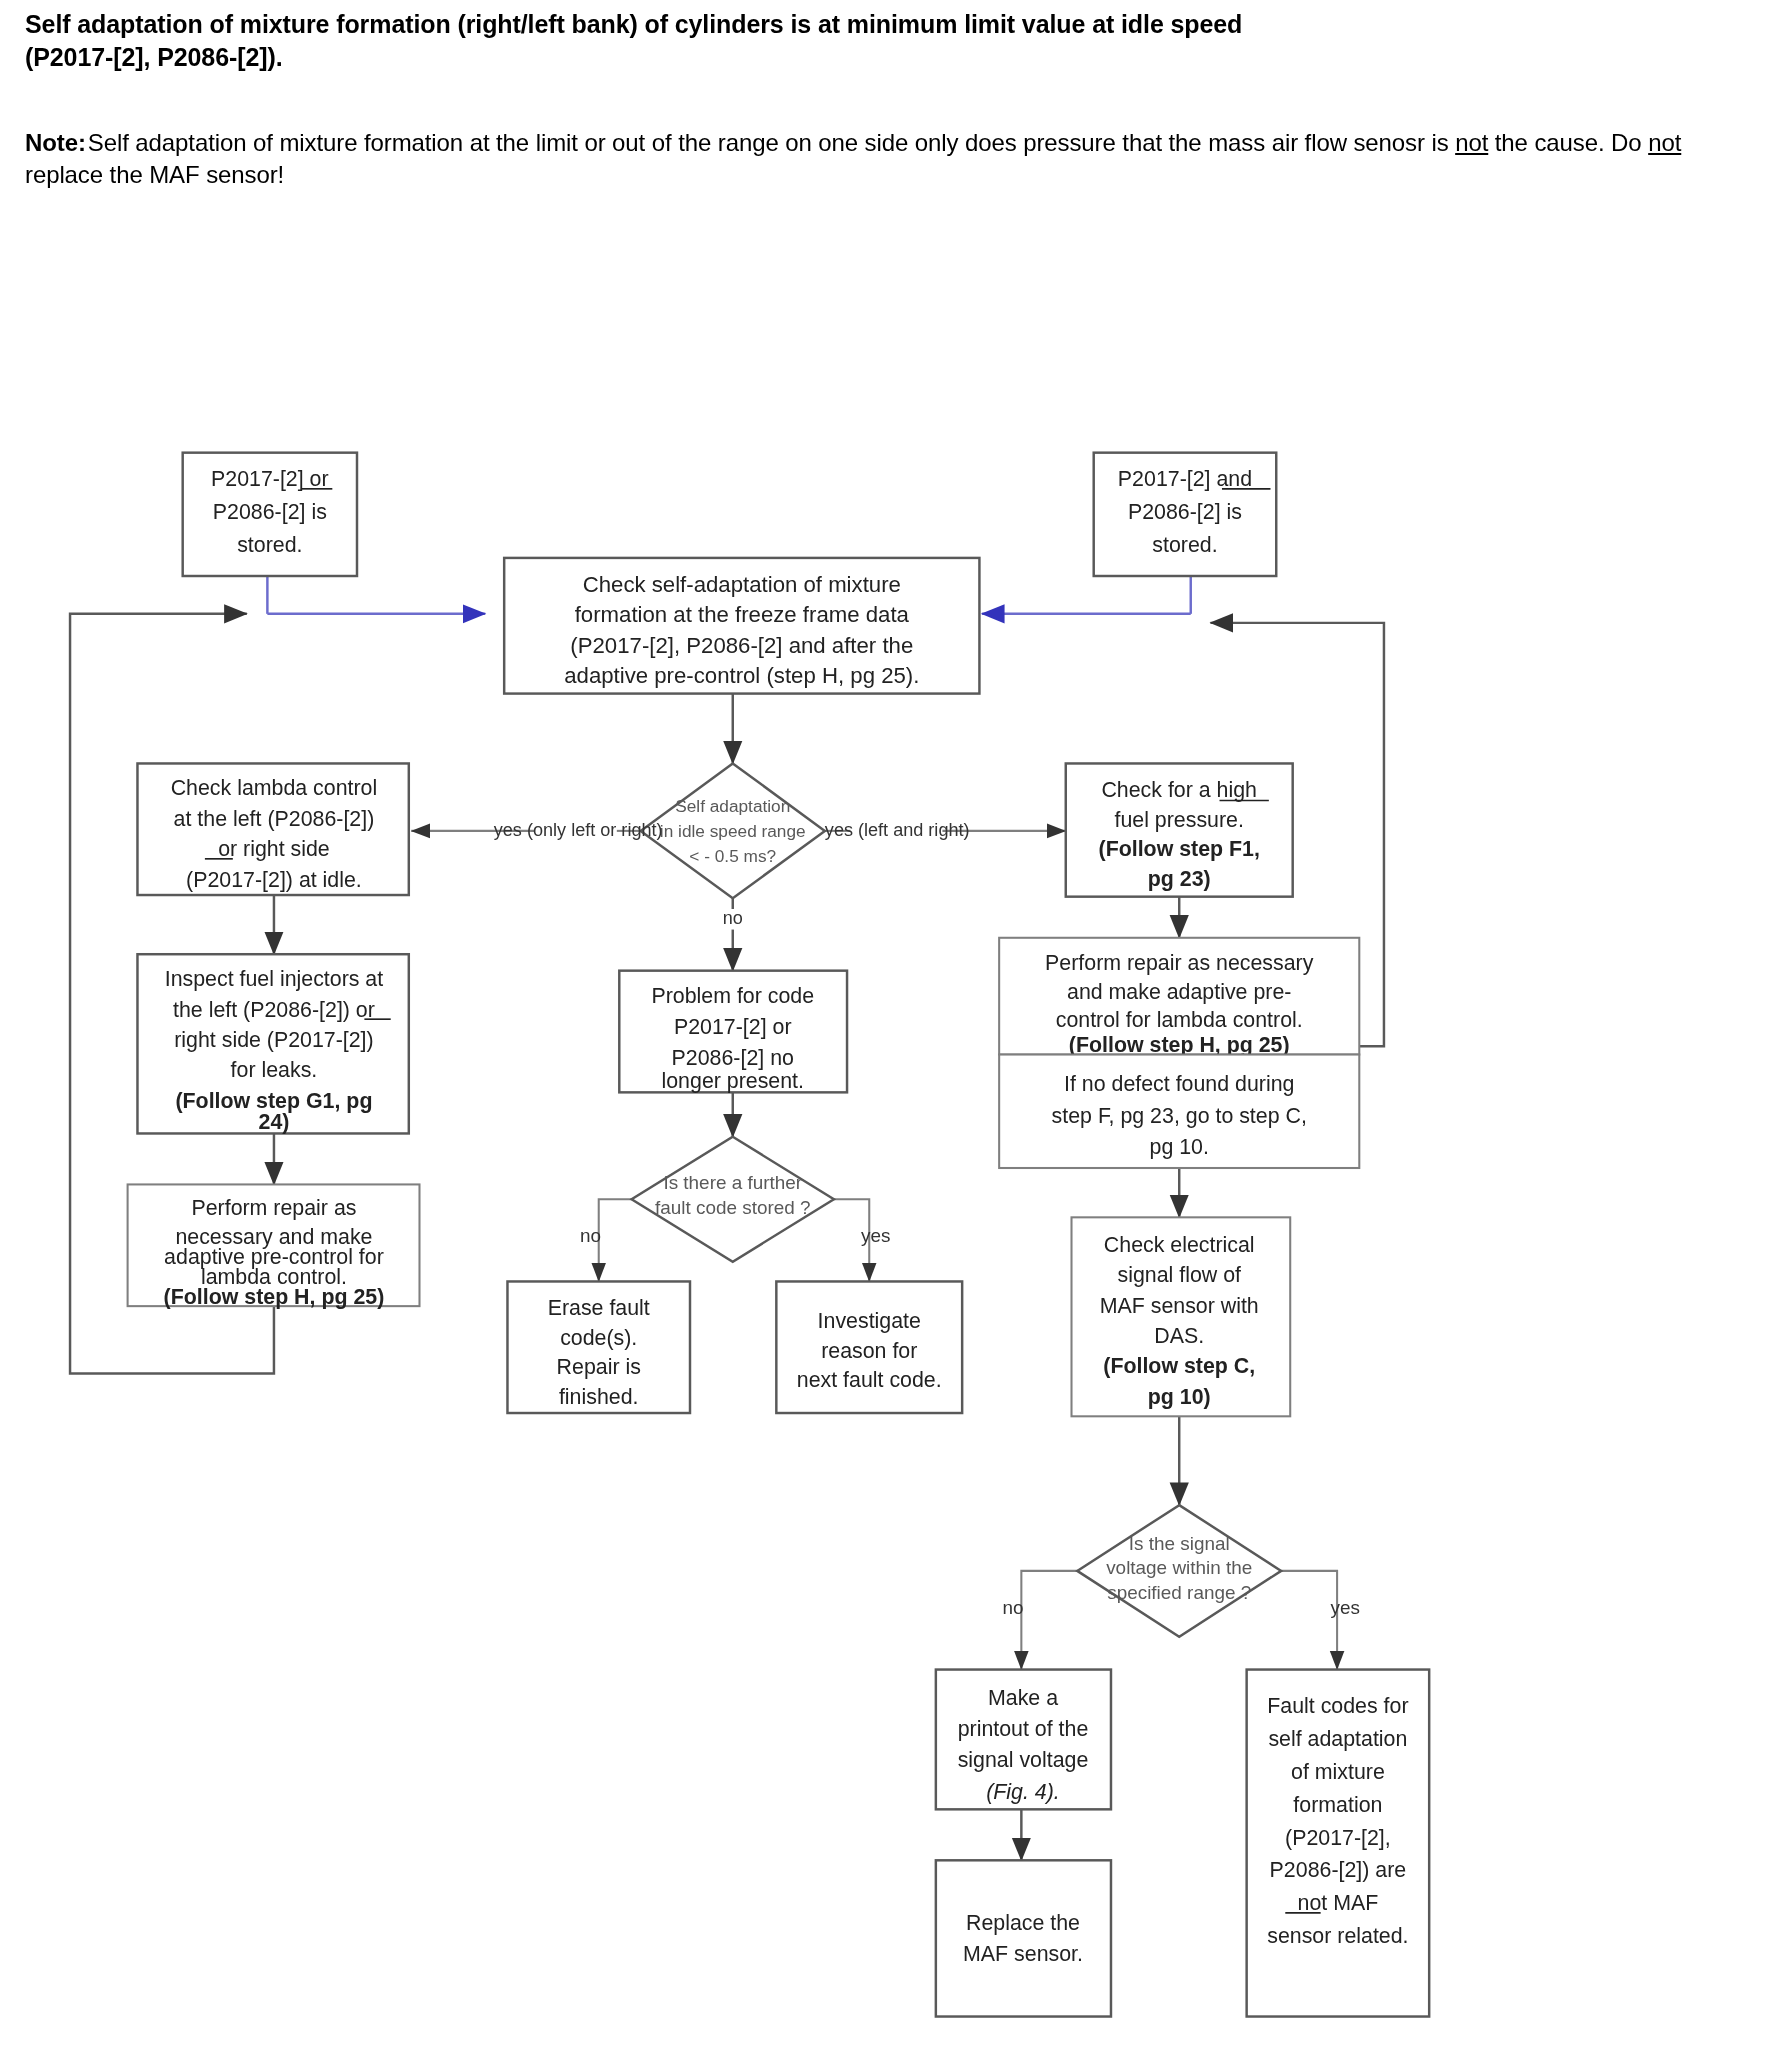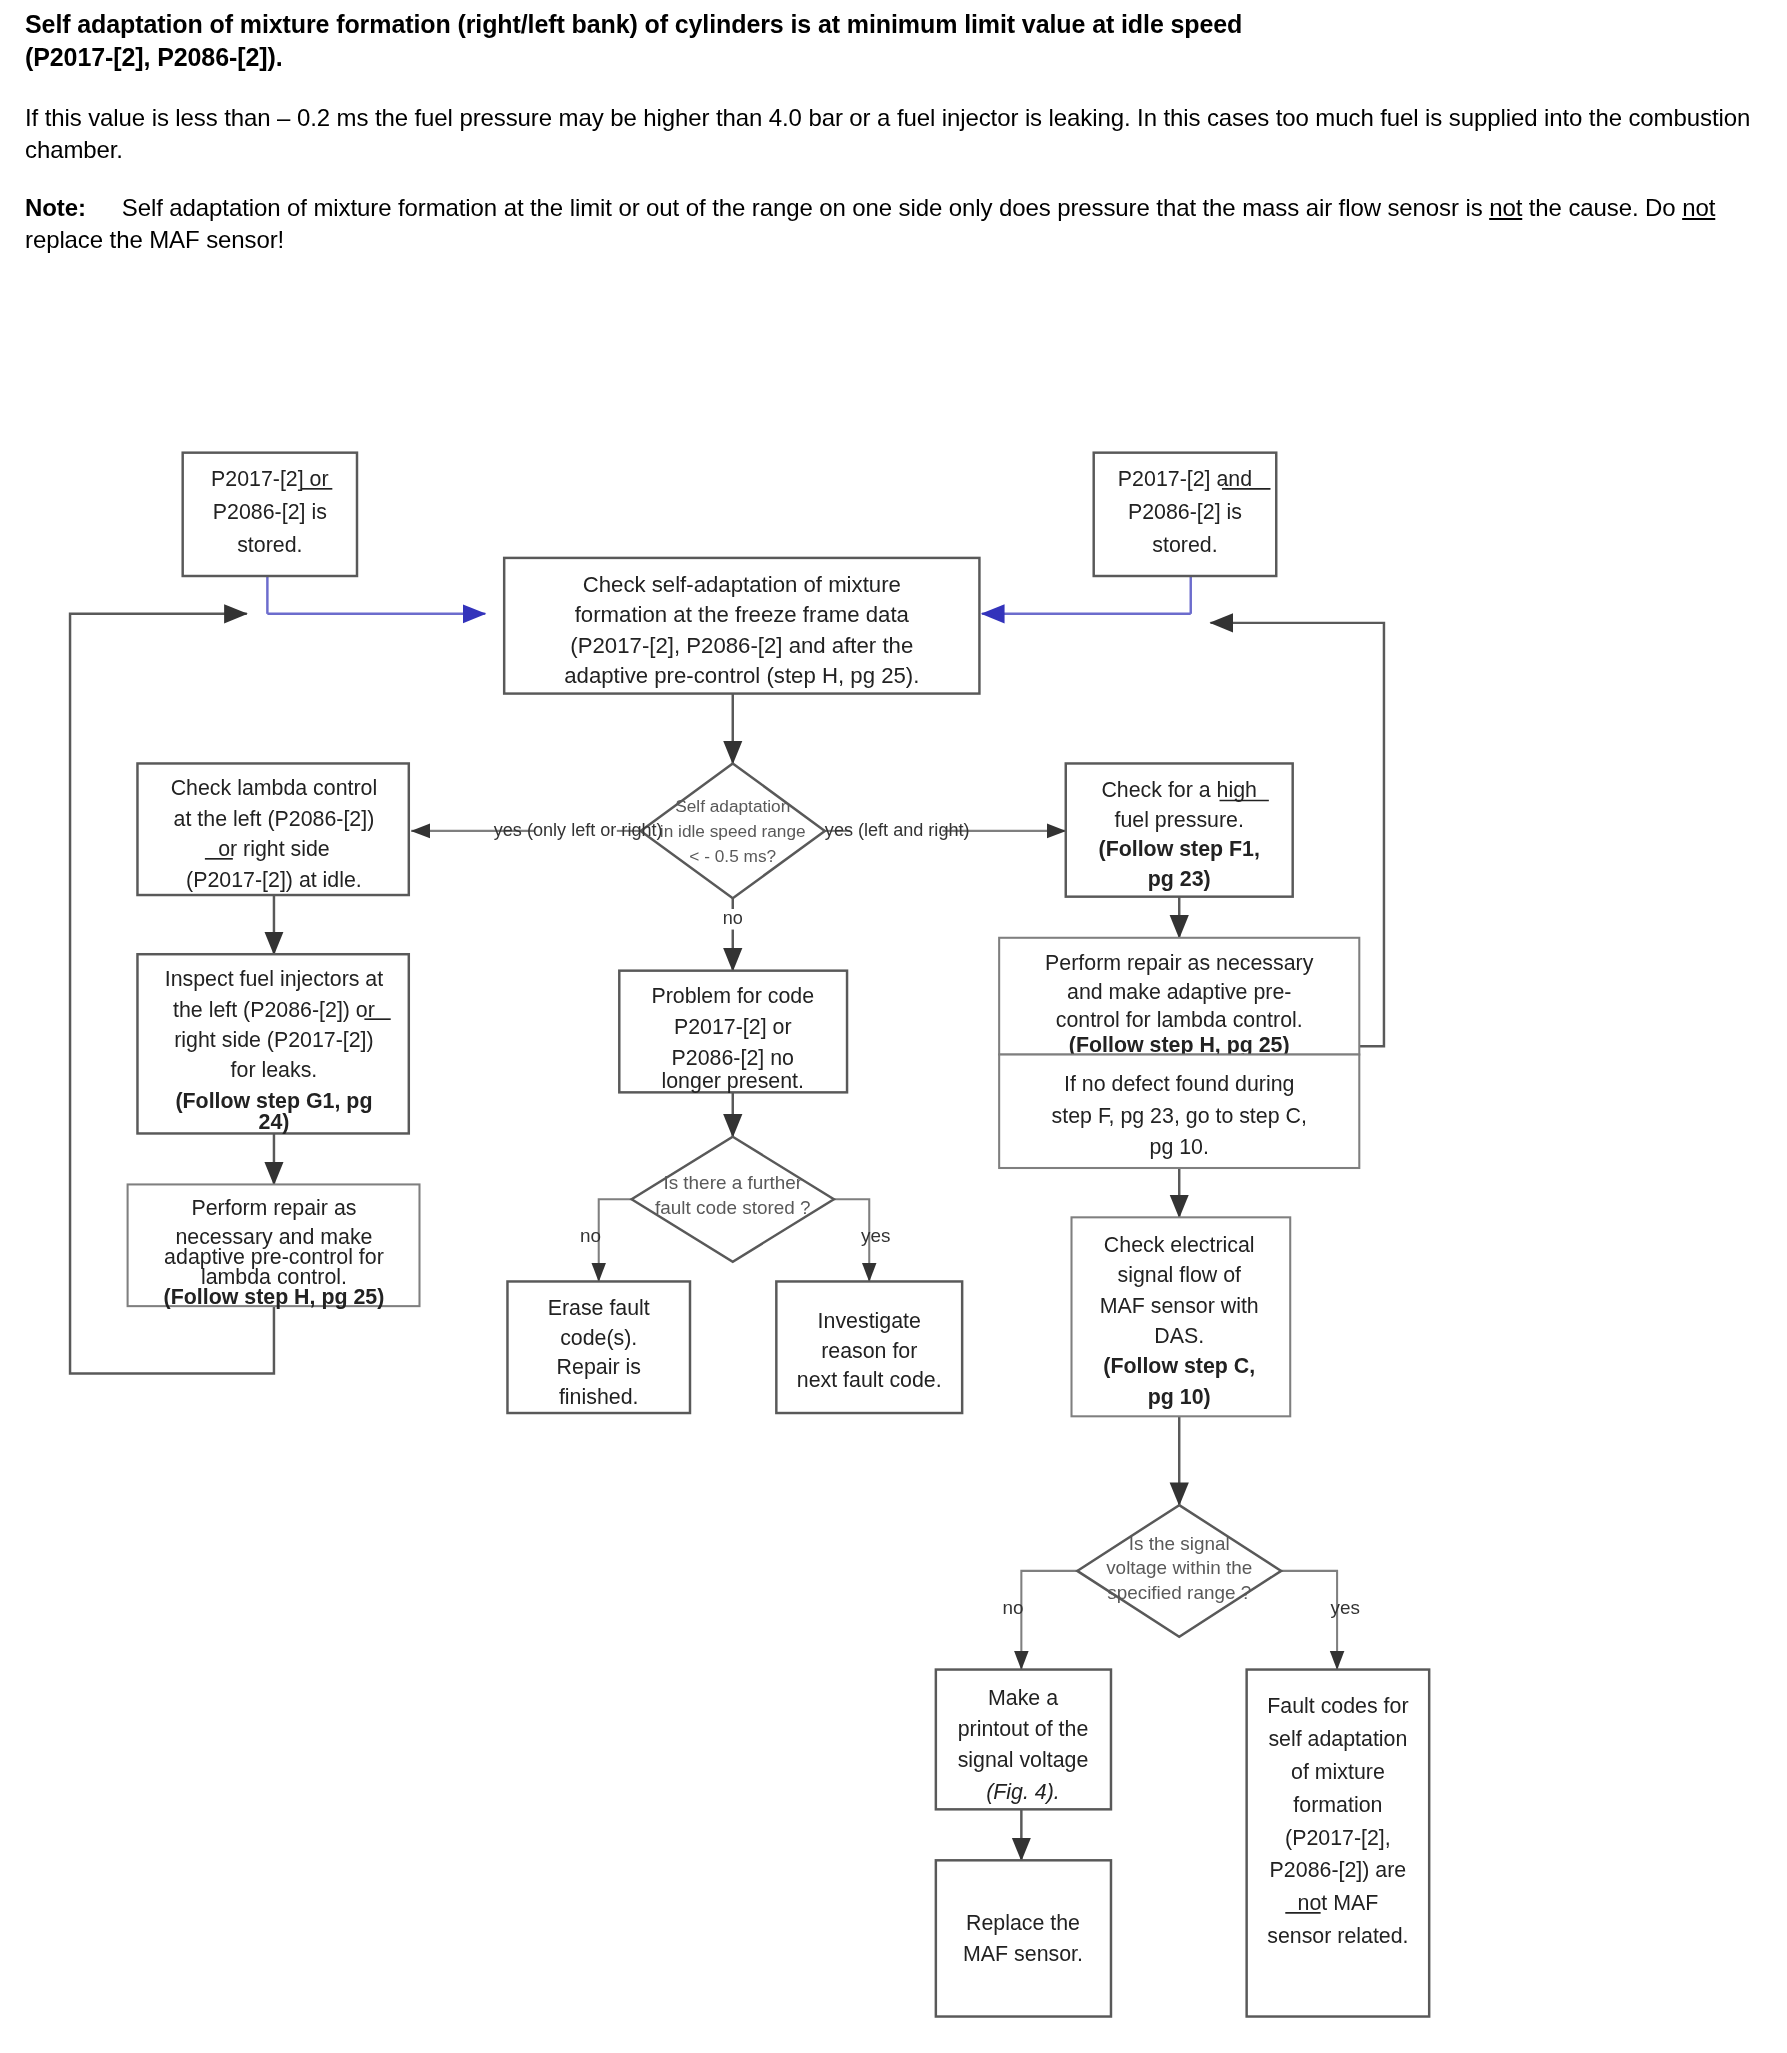--- a/index.html
+++ b/index.html
@@ -45,21 +45,21 @@
   }
   .p-gap { height: 25px; }
   .p-note {
     font-size: 24px;
     line-height: 1.34;
     margin: 0;
     letter-spacing: -0.1px;
   }
   .note-lead {
     font-weight: bold;
-    margin-right: 36px;
+    margin-right: 2px;
   }
   .u { text-decoration: underline; }
 
   
   #flow-wrap {
     position: absolute;
     left: 0;
     top: 428px;
     width: 1787px;
     height: 1628px;
@@ -130,21 +130,20 @@
 
 <div id="page">
 
   <div class="prose">
 
     <p class="p-heading">
       <span>Self adaptation of mixture formation (right/left bank) of cylinders is at minimum limit value at idle speed</span><br>
       <span>(P2017-[2], P2086-[2]).</span>
     </p>
 
-    <p class="p-body">If this value is less than – 0.2 ms the fuel pressure may be higher than 4.0 bar or a fuel injector is leaking. In this cases too much fuel is supplied into the combustion chamber.</p>
 
 
     <div class="p-gap"></div>
 
     <p class="p-note"><span class="note-lead">Note:</span><span>Self adaptation of mixture formation at the limit or out of the range on one side only does pressure that the mass air flow senosr is </span><span class="u">not</span><span> the cause. Do </span><span class="u">not</span><span> replace the  MAF sensor!</span></p>
   </div>
 
   <div id="flow-wrap">
     <svg id="flowchart" viewBox="0 0 2173 1980" xmlns="http://www.w3.org/2000/svg">
 

